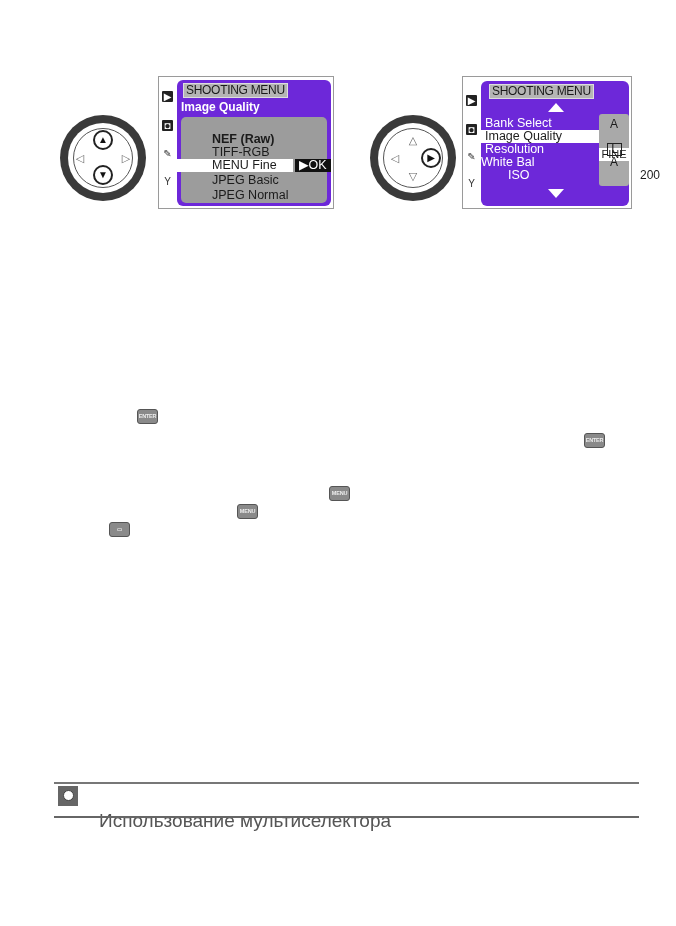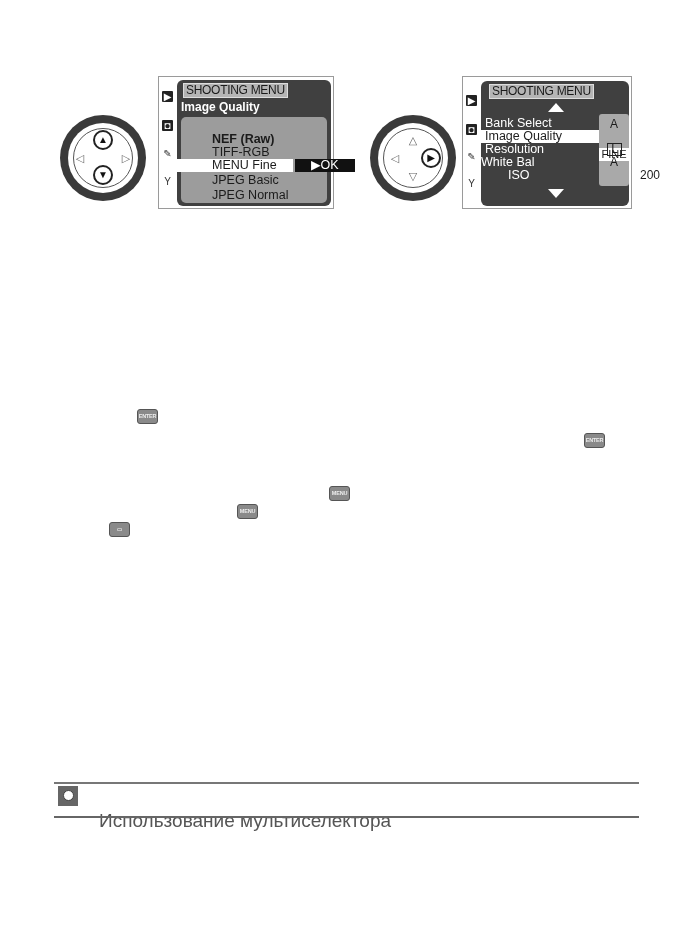--- a/index.html
+++ b/index.html
@@ -13,28 +13,28 @@
   .dial .ring2 { position:absolute; left:13px; top:13px; width:60px; height:60px; border-radius:50%;
                  border:1.5px solid #555; box-sizing:border-box; background:#fff; }
   .dial .arr { position:absolute; font-size:11px; line-height:11px; color:#666; width:14px; text-align:center; }
   .dial .press { position:absolute; width:20px; height:20px; border-radius:50%; border:2px solid #222;
                  box-sizing:border-box; background:#fff; font-size:10px; line-height:16px; text-align:center; color:#111; }
 
   .lcd { position:absolute; background:#fff; border:1px solid #9a9a9a; box-sizing:border-box; }
   .lcd .side { position:absolute; left:3px; width:12px; }
   .lcd .side span { position:absolute; left:0; width:11px; font-size:10px; line-height:11px; text-align:center; color:#333; }
   .lcd .side .sel { background:#222; color:#fff; border-radius:1px; }
-  .screen { position:absolute; background:#404040; border-radius:6px; }
+  .screen { position:absolute; background:#6d28d9; border-radius:6px; }
   .tag { position:absolute; background:#b5b5b5; color:#1a1a1a; font-size:12px; line-height:13px;
          padding:0 2px; border:1px solid #ddd; letter-spacing:-0.3px; }
   .subtitle { position:absolute; color:#fff; font-size:12px; font-weight:bold; }
   .list-panel { position:absolute; background:#9c9c9c; border-radius:5px; }
   .item { position:absolute; font-size:12.5px; line-height:13px; color:#1b1b1b; white-space:nowrap; }
   .item.hl { background:#fff; }
-  .ok-box { position:absolute; background:#111; color:#fff; font-size:12.5px; line-height:13px; padding:0 16px; }
+  .ok-box { position:absolute; background:#111; color:#fff; font-size:12.5px; line-height:13px; padding:0 4px; }
   .item-dark { position:absolute; font-size:12.5px; line-height:13px; color:#fff; white-space:nowrap; }
   .item-dark.hl { background:#fff; color:#222; }
   .val-col { position:absolute; background:#a9a9a9; border-radius:3px; }
   .val { position:absolute; width:100%; text-align:center; font-size:12px; line-height:13px; color:#1b1b1b; }
   .val.hl { background:#fff; }
   .tri { position:absolute; width:0; height:0; border-left:8px solid transparent; border-right:8px solid transparent; }
 
   .kbtn { position:absolute; width:21px; height:15px; border-radius:3px; background:#8a8a8a;
           border:1px solid #555; box-sizing:border-box; color:#eee; font-size:5.5px; line-height:13px;
           text-align:center; font-weight:bold; letter-spacing:-0.2px; overflow:hidden; }

